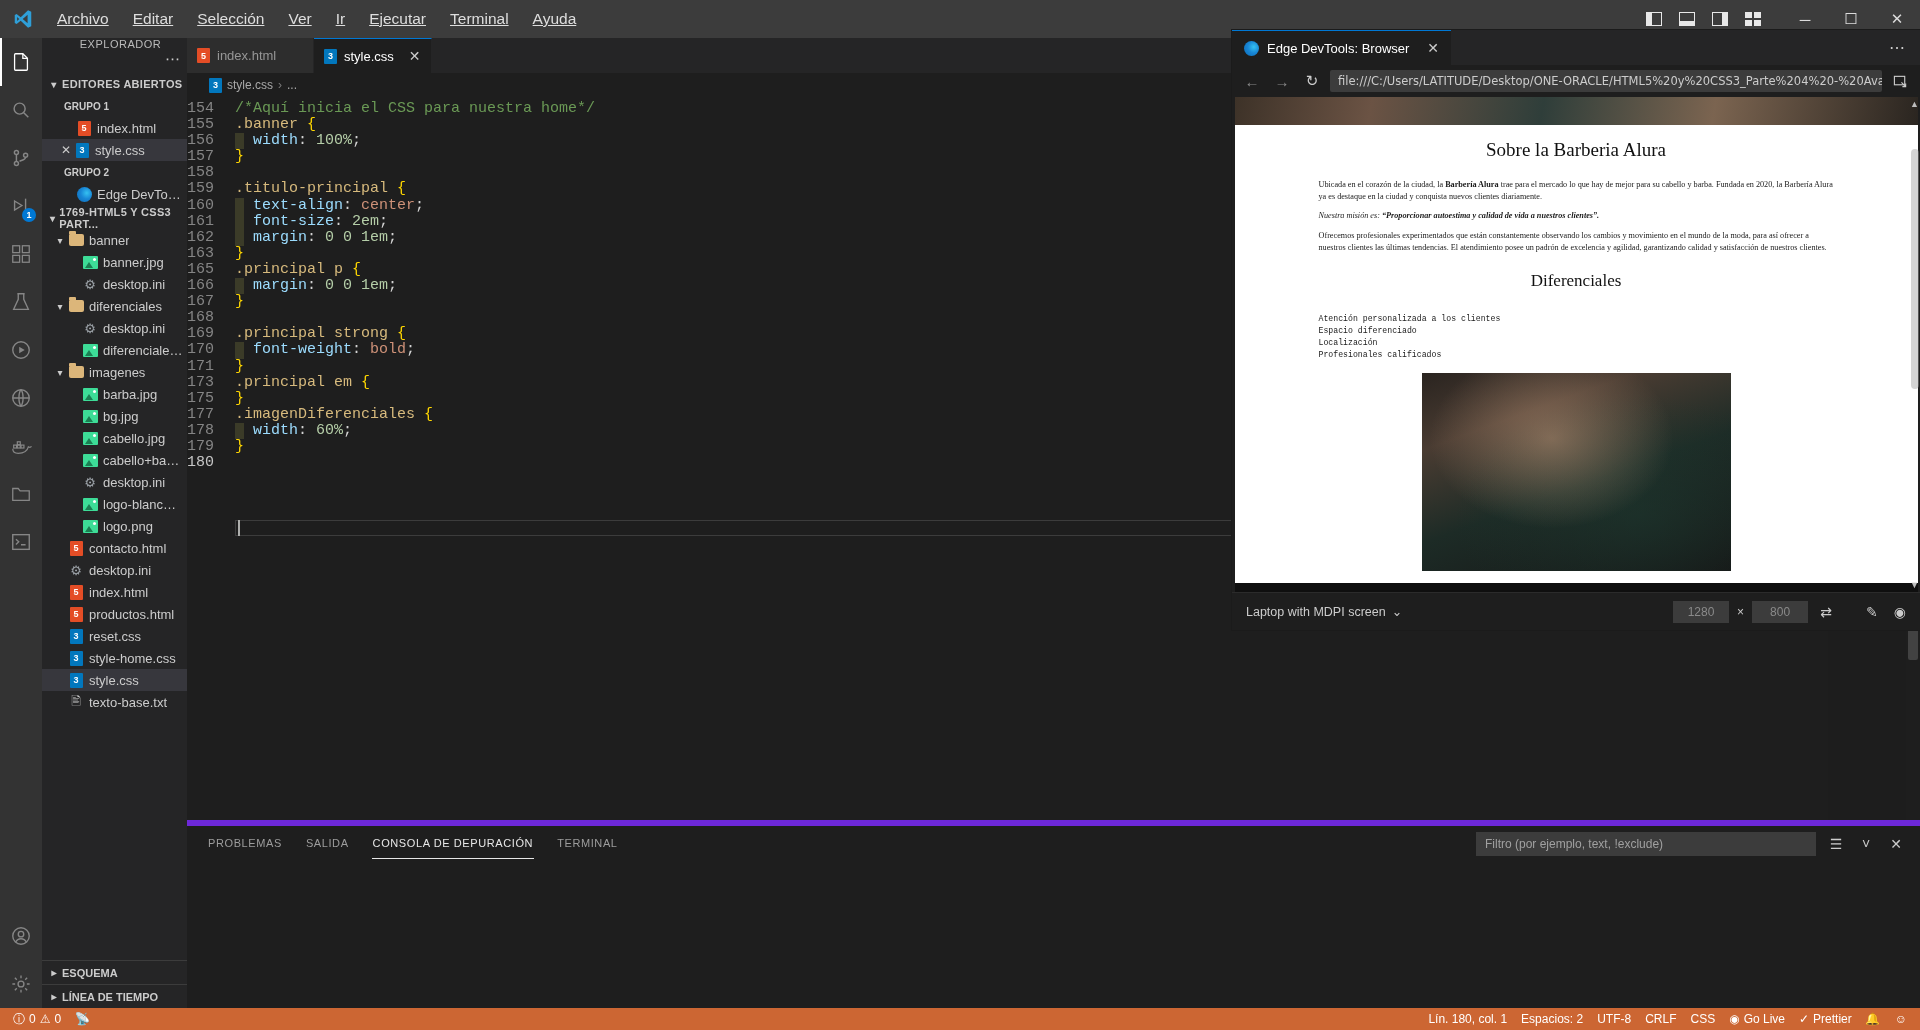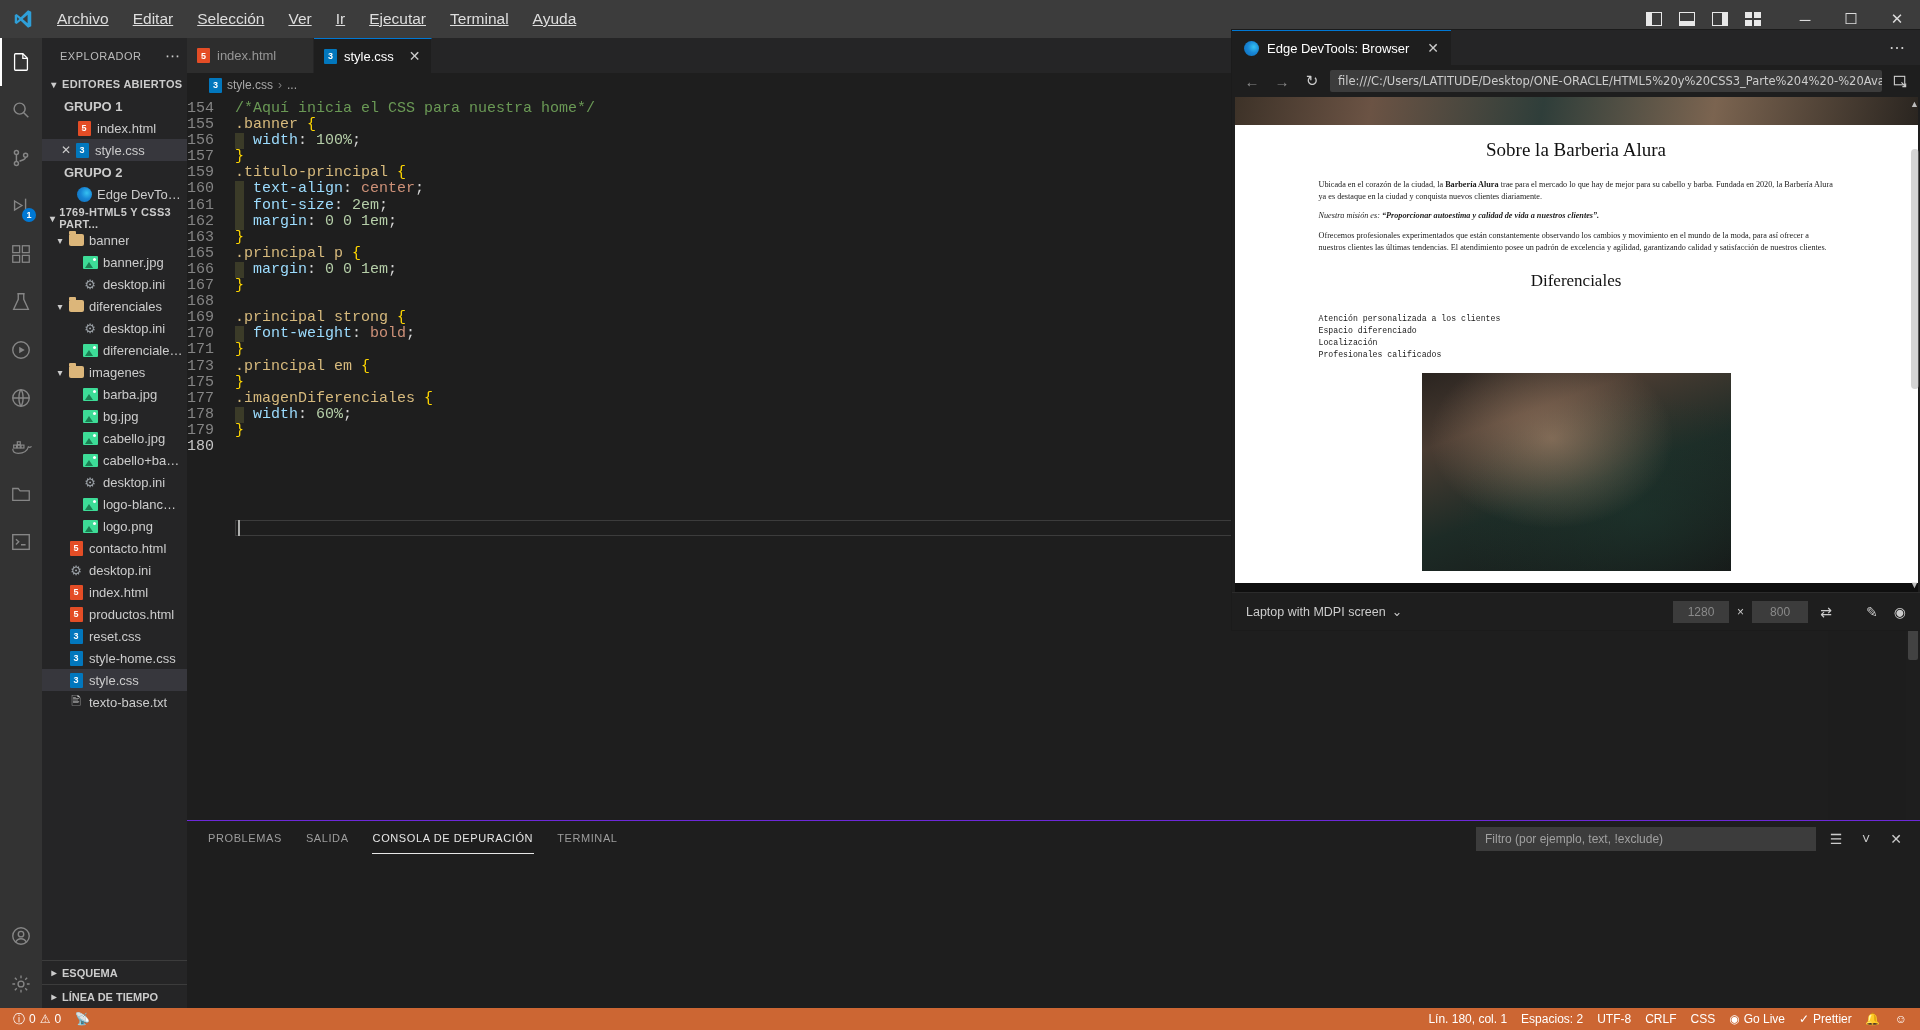--- a/index.html
+++ b/index.html
@@ -56,37 +56,37 @@
   }
   .act-spacer { flex: 1; }
 
   
   .sidebar {
     width: 145px; background: #252526; flex: 0 0 145px;
     display: flex; flex-direction: column; color: #cccccc; overflow: hidden;
   }
   .sb-header {
     height: 35px; display: flex; align-items: center; padding: 0 6px 0 18px;
-    font-size: 11px; letter-spacing: .5px; color: #bbbbbb; font-weight: 400;
+    font-size: 11px; letter-spacing: .5px; color: #bbbbbb; font-weight: 400; flex-direction: column;
   }
   .sb-header .dots { margin-left: auto; font-size: 15px; color: #cccccc; cursor: pointer; letter-spacing: 1px; }
   .sb-section-head {
     height: 22px; display: flex; align-items: center; font-size: 11px; font-weight: bold;
     color: #cccccc; padding-left: 4px; letter-spacing: .3px; cursor: pointer;
   }
   .chev { width: 16px; display: inline-block; text-align: center; font-size: 10px; color: #cccccc; }
   .sb-row {
     height: 22px; display: flex; align-items: center; font-size: 13px; color: #cccccc;
     cursor: pointer; white-space: nowrap; padding-right: 4px;
   }
   .sb-row.selected { background: #37373d; }
   .sb-row .ico { width: 16px; height: 16px; margin-right: 5px; flex: 0 0 16px;
     display: flex; align-items: center; justify-content: center; }
   .sb-row .lbl { overflow: hidden; text-overflow: ellipsis; }
-  .grp-label { font-size: 13px; font-weight: bold; color: #cccccc; }
+  .grp-label { font-size: 10px; font-weight: bold; color: #cccccc; }
   .close-x { width: 16px; text-align: center; font-size: 12px; color: #cccccc; flex: 0 0 16px; }
   .tree-spacer { display: inline-block; flex: 0 0 auto; }
   .sb-bottom { margin-top: auto; }
   .sb-foot {
     height: 24px; display: flex; align-items: center; font-size: 11px; font-weight: bold;
     color: #cccccc; padding-left: 4px; border-top: 1px solid #3c3c3c; cursor: pointer;
   }
 
   
   .ico-html { width: 13px; height: 15px; background: #e44d26; border-radius: 1px; position: relative;
@@ -139,21 +139,21 @@
   .cur-line-border { position: absolute; left: 48px; right: 86px; height: 16.1px; border: 1px solid #3c3c3c; pointer-events: none; }
   .caret { position: absolute; width: 2px; height: 16px; background: #aeafad; }
 
   .minimap { position: absolute; right: 14px; top: 0; width: 78px; height: 100%; background: #1e1e1e; opacity: .95; }
   .mm-slider { position: absolute; right: 0; width: 78px; background: rgba(121,121,121,0.18); }
   .mm-line { position: absolute; height: 2px; }
   .code-scrollbar { position: absolute; right: 0; top: 0; width: 14px; height: 100%; background: #1e1e1e; }
   .code-sb-thumb { position: absolute; right: 2px; width: 10px; background: rgba(121,121,121,0.4); border-radius: 2px; }
 
   
-  .panel { height: 188px; flex: 0 0 188px; background: #1e1e1e; border-top: 1px solid #6d28d9; display: flex; flex-direction: column; gap: 33px; }
+  .panel { height: 188px; flex: 0 0 188px; background: #1e1e1e; border-top: 6px solid #6d28d9; display: flex; flex-direction: column; gap: 33px; }
   .panel-tabs { height: 35px; display: flex; align-items: center; padding-left: 20px; gap: 22px; flex: 0 0 35px; }
   .ptab { font-size: 11px; letter-spacing: .6px; color: #9d9d9d; cursor: pointer; padding: 9px 1px; border-bottom: 1px solid transparent; }
   .ptab.active { color: #e7e7e7; border-bottom: 1px solid #e7e7e7; }
   .panel-right { margin-left: auto; display: flex; align-items: center; gap: 10px; padding-right: 14px; }
   .filter-box {
     width: 340px; height: 24px; background: #3c3c3c; border: 1px solid #3c3c3c;
     color: #a0a0a0; font-size: 12px; padding: 0 8px; display: flex; align-items: center;
   }
   .panel-ico { color: #cccccc; font-size: 14px; cursor: pointer; width: 20px; text-align: center; }
   .panel-body { flex: 1; }
@@ -615,20 +615,24 @@
                 <div class="ln">155</div>
                 <div class="ltxt"><span class="tok-sel">.banner </span><span class="tok-brace">{</span></div>
               </div>
               <div class="code-line">
                 <div class="ln">156</div>
                 <div class="ltxt"><span class="indent-guide-active"></span><span class="tok-punc">  </span><span class="tok-prop">width</span><span class="tok-punc">: </span><span class="tok-num">100%</span><span class="tok-punc">;</span></div>
               </div>
               <div class="code-line">
                 <div class="ln">157</div>
                 <div class="ltxt"><span class="tok-brace">}</span></div>
+              </div>
+              <div class="code-line">
+                <div class="ln">158</div>
+                <div class="ltxt"></div>
               </div>
               <div class="code-line">
                 <div class="ln">159</div>
                 <div class="ltxt"><span class="tok-sel">.titulo-principal </span><span class="tok-brace">{</span></div>
               </div>
               <div class="code-line">
                 <div class="ln">160</div>
                 <div class="ltxt"><span class="indent-guide-active"></span><span class="tok-punc">  </span><span class="tok-prop">text-align</span><span class="tok-punc">: </span><span class="tok-val">center</span><span class="tok-punc">;</span></div>
               </div>
               <div class="code-line">

